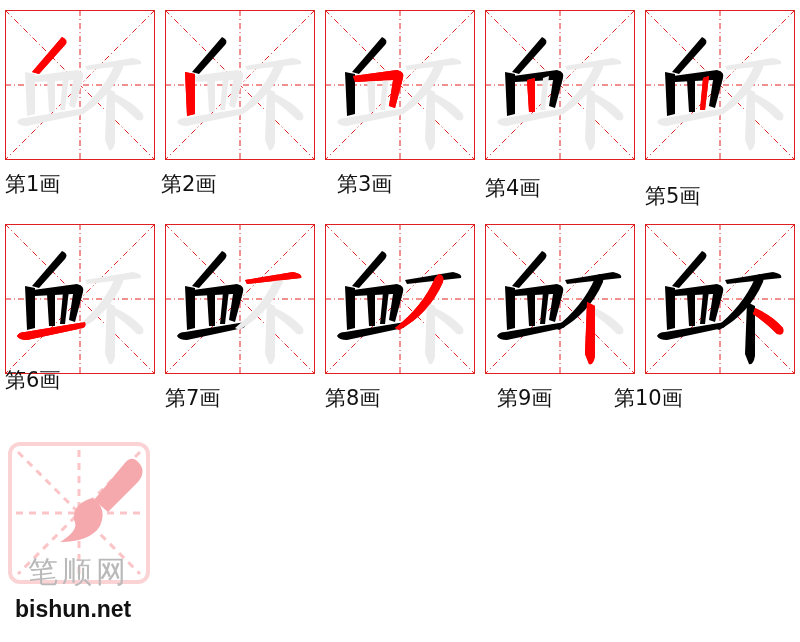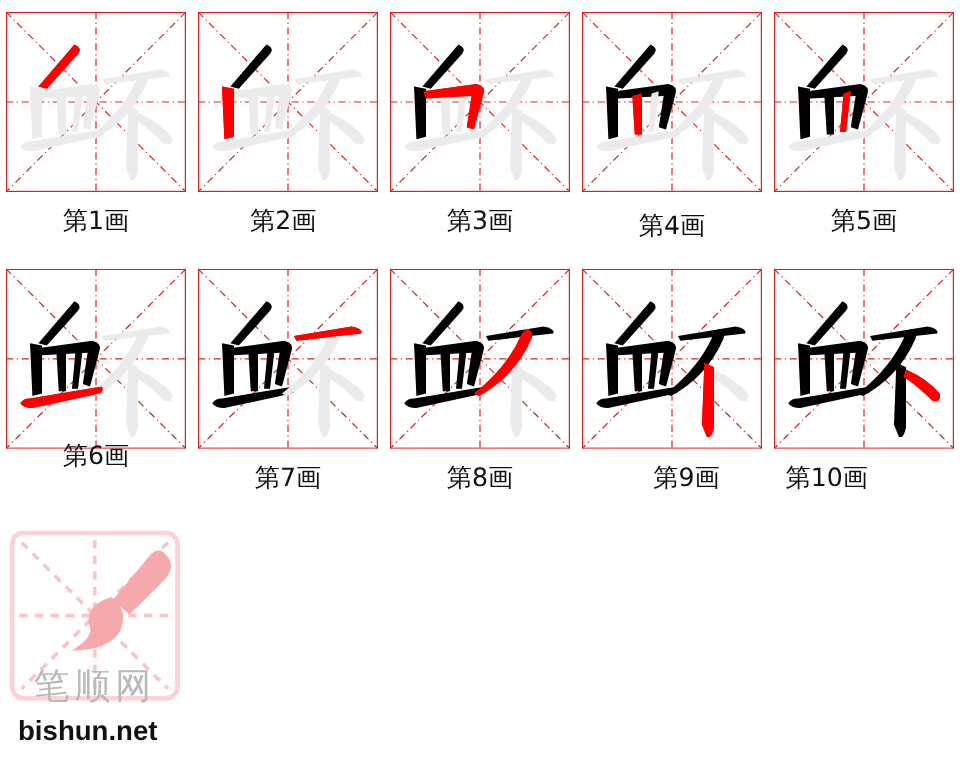--- a/index.html
+++ b/index.html
@@ -1,20 +1,20 @@
 <!DOCTYPE html>
 <html><head>
 <meta charset="utf-8">
 <style>
   html, body { margin:0; padding:0; background:#ffffff; }
   body { width:800px; height:642px; position:relative; overflow:hidden;
          font-family:"DejaVu Sans","Liberation Sans",sans-serif; }
   .cell { position:absolute; width:150px; height:150px; }
   .cell svg { position:absolute; left:0; top:0; width:150px; height:150px; }
-  .caption { position:absolute; width:150px; text-align:center; font-size:21px; color:#111; line-height:24px; }
+  .caption { position:absolute; width:150px; text-align:left; font-size:21px; color:#111; line-height:24px; }
   .logo { position:absolute; left:8px; top:442px; width:142px; height:106px; }
   .logo-text { position:absolute; left:0; top:110px; width:142px; text-align:center; font-size:30px;
                color:#b9b9b9; letter-spacing:4px; font-family:"DejaVu Serif","Liberation Serif",serif; }
   .site { position:absolute; left:15px; top:596px; font-size:23px; color:#111;
           font-family:"Liberation Sans","DejaVu Sans",sans-serif;font-weight:bold; }
 </style>
 </head>
 <body>
 
 <div class="cell" style="left:5px;top:10px">
@@ -123,23 +123,23 @@
       <path d="M80 56 L128 48 Q138 50 136 54 L82 60 Z" fill="#ebebeb"></path>
       <path d="M114 50 Q120 52 118 58 Q104 90 74 106 L70 104 Q98 82 110 54 Z" fill="#ebebeb"></path>
       <path d="M102 78 L110 82 L110 132 Q108 142 104 140 L100 130 Z" fill="#ebebeb"></path>
       <path d="M110 84 Q128 92 138 104 Q140 112 132 110 Q120 98 108 90 Z" fill="#ebebeb"></path>
       <path d="M58 68 L64 66 L60 100 L55 100 Z" fill="#ff0000"></path>
     </svg>
   </div>
 
 <div class="caption" style="left:5px;top:172px">第1画</div>
 <div class="caption" style="left:161px;top:172px">第2画</div>
-<div class="caption" style="left:325px;top:172px">第3画</div>
+<div class="caption" style="left:337px;top:172px">第3画</div>
 <div class="caption" style="left:485px;top:176px">第4画</div>
-<div class="caption" style="left:645px;top:172px">第5画</div>
+<div class="caption" style="left:645px;top:184px">第5画</div>
 
 <div class="cell" style="left:5px;top:224px">
     <svg viewBox="0 0 150 150">
       <rect x="0.5" y="0.5" width="149" height="149" fill="#fff" stroke="#e02020" stroke-width="1"></rect>
       <g stroke="#e02020" stroke-width="1" stroke-dasharray="6,3,1,3" fill="none">
         <line x1="0" y1="75" x2="150" y2="75"></line>
         <line x1="75" y1="0" x2="75" y2="150"></line>
         <line x1="0" y1="0" x2="150" y2="150"></line>
         <line x1="150" y1="0" x2="0" y2="150"></line>
       </g>

